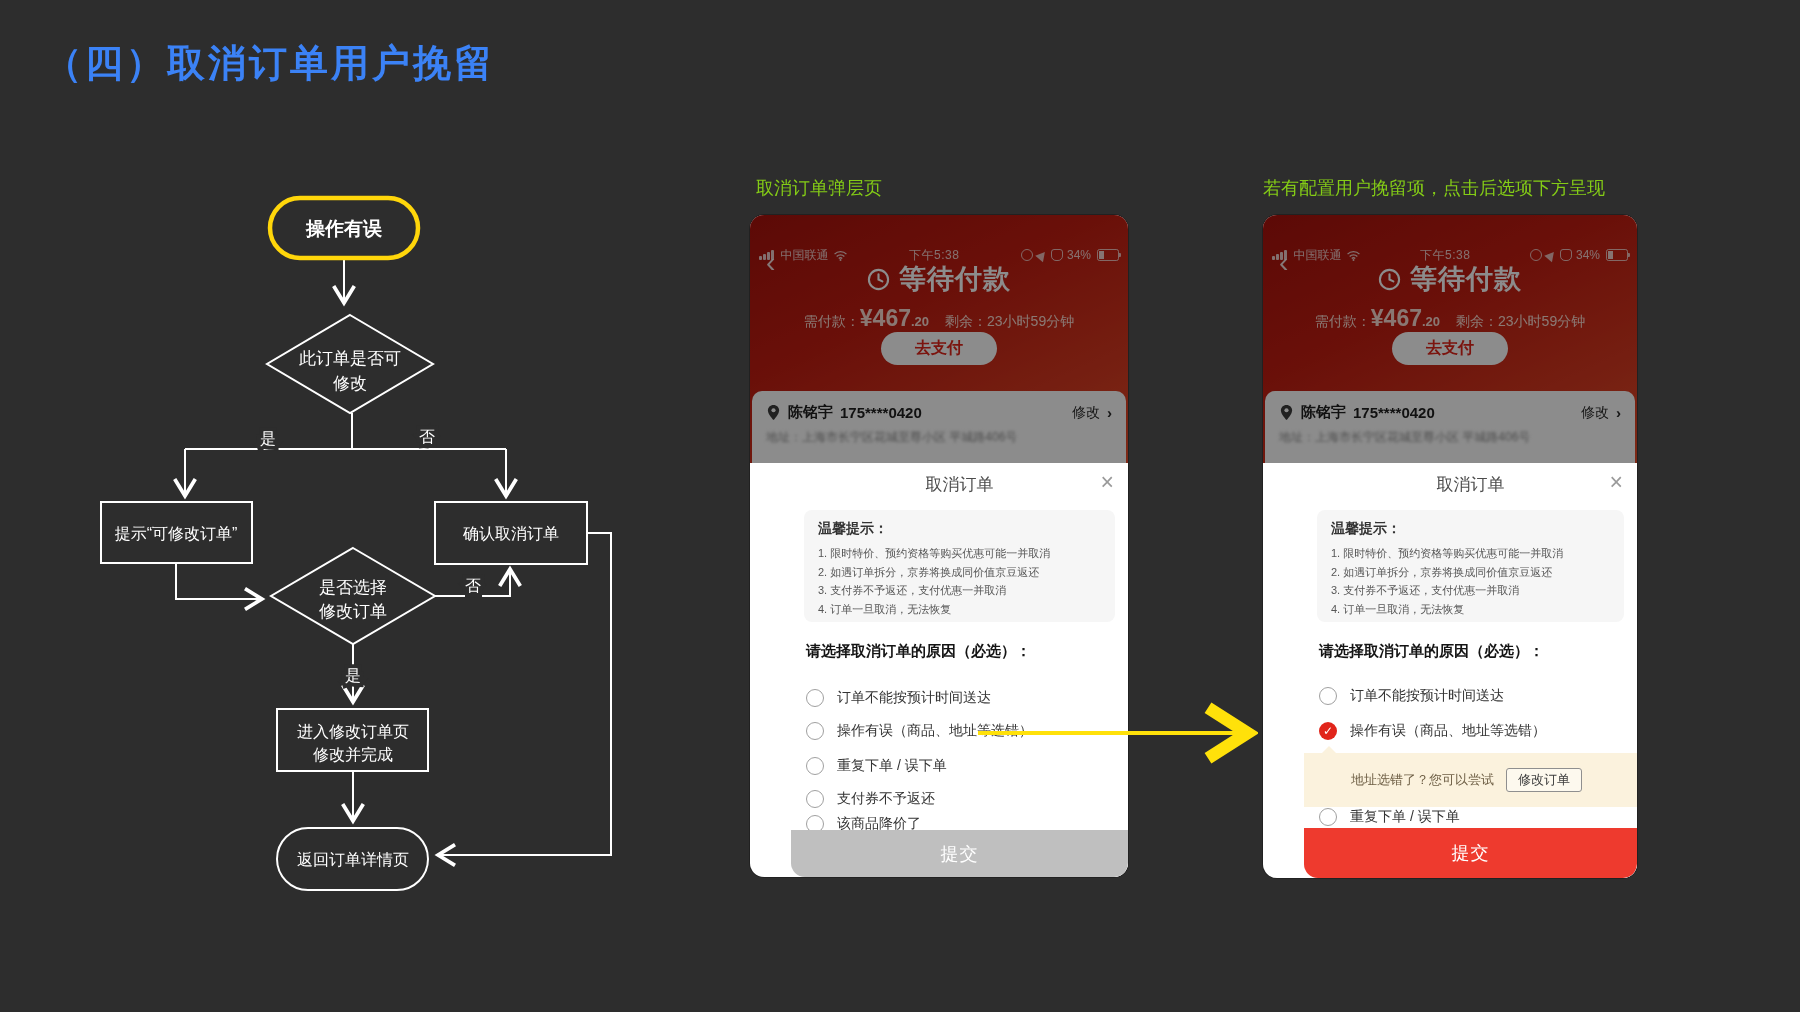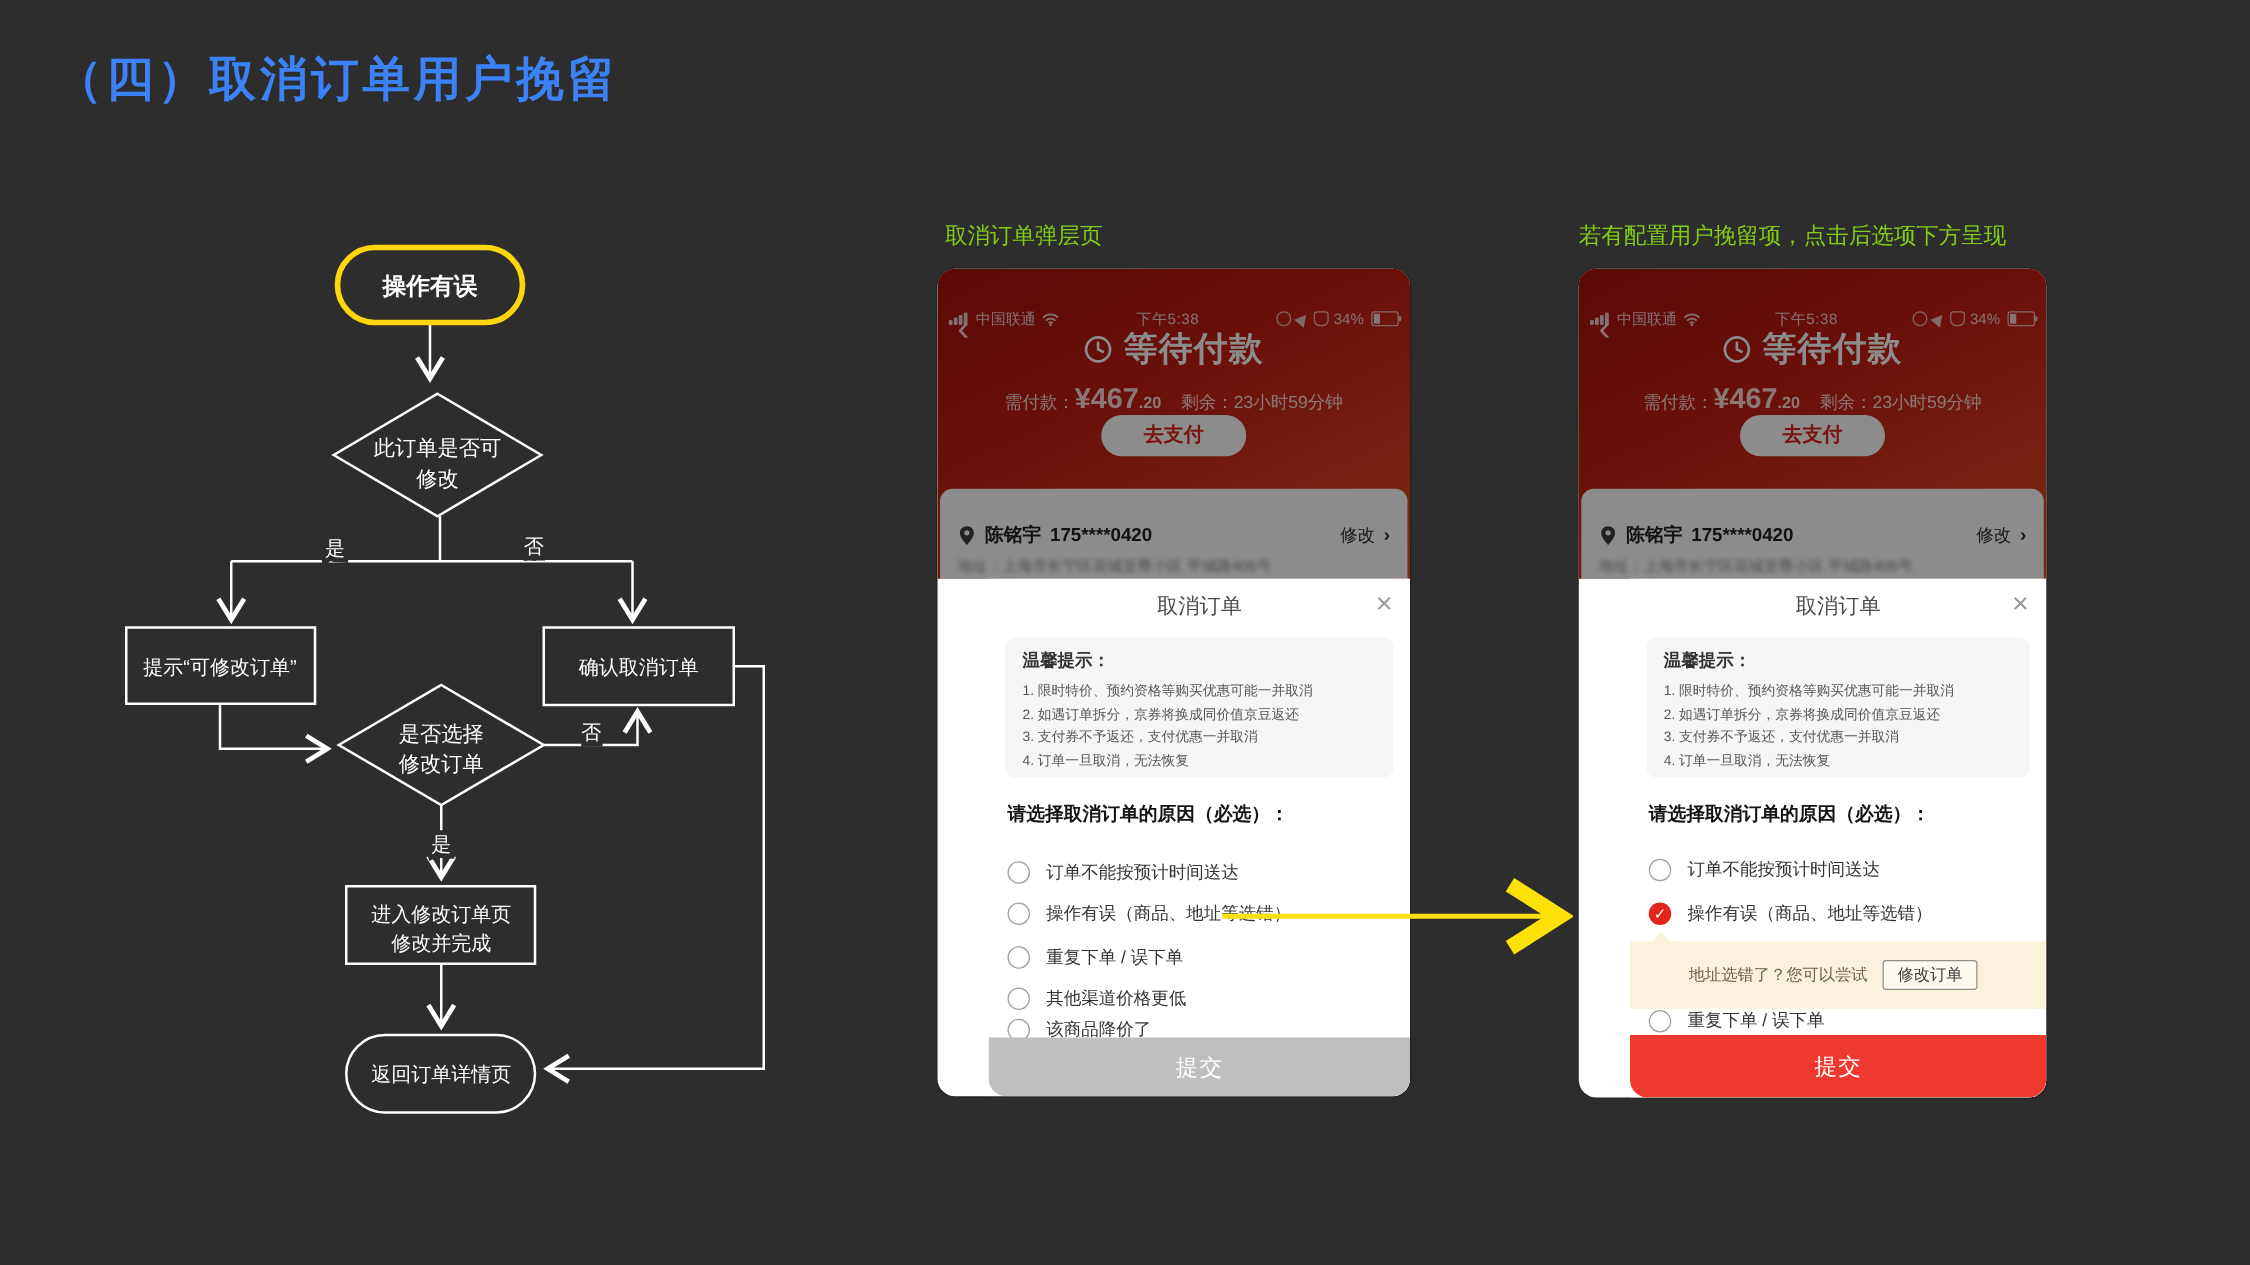--- a/index.html
+++ b/index.html
@@ -44,21 +44,21 @@
   .p-staterow{position:absolute;left:0;top:46px;right:0;display:flex;justify-content:center;align-items:center;gap:9px;
               color:#fff;font-size:27px;font-weight:bold;letter-spacing:1px;}
   .p-payrow{position:absolute;left:0;top:90px;right:0;text-align:center;color:rgba(255,235,227,.92);font-size:14px;}
   .p-payrow .big{font-size:23px;font-weight:bold;}
   .p-payrow .cents{font-size:13px;font-weight:bold;}
   .p-payrow .gap{display:inline-block;width:16px;}
   .p-paybtn{position:absolute;top:117px;left:50%;transform:translateX(-50%);width:116px;height:33px;border-radius:17px;
             background:#fff;color:#e1251b;font-size:16px;font-weight:bold;display:flex;align-items:center;justify-content:center;}
 
   .p-addr{position:absolute;left:2px;right:2px;bottom:0;height:72px;background:#fff;border-radius:10px 10px 0 0;
-          padding:28px 14px 0;box-sizing:border-box;}
+          padding:12px 14px 0;box-sizing:border-box;}
   .addr-row1{display:flex;align-items:center;gap:7px;font-size:15px;font-weight:bold;color:#1f1f1f;}
   .addr-row1 .mod{margin-left:auto;font-weight:normal;font-size:14px;color:#2b2b2b;}
   .addr-row1 .chev{font-weight:bold;font-size:15px;color:#2b2b2b;}
   .addr-row2{margin-top:7px;font-size:12px;color:#8d8d8d;filter:blur(1.7px);white-space:nowrap;overflow:hidden;}
 
   .p-dim{position:absolute;left:0;top:0;right:0;height:248px;background:rgba(0,0,0,.45);}
 
   .p-modal{position:absolute;left:0;right:0;top:248px;bottom:0;background:#fff;margin-left:41px;}
   .m-head{height:42px;display:flex;align-items:center;justify-content:center;font-size:17px;color:#4c4c4c;position:relative;}
   .m-close{position:absolute;right:14px;top:8px;font-size:23px;color:#9a9a9a;line-height:1;}
@@ -225,21 +225,21 @@
     <div class="m-opt" style="top:259px;">
       <span class="rad"></span>
       <span>操作有误（商品、地址等选错）</span>
     </div>
     <div class="m-opt" style="top:294px;">
       <span class="rad"></span>
       <span>重复下单 / 误下单</span>
     </div>
     <div class="m-opt" style="top:327px;">
       <span class="rad"></span>
-      <span>其他渠道价格更低</span>
+      <span>支付券不予返还</span>
     </div>
     <div class="m-opt" style="top:352px;">
       <span class="rad"></span>
       <span>该商品降价了</span>
     </div>
 
     <div class="m-submit gray">提交</div>
   </div>
 </div>
 

